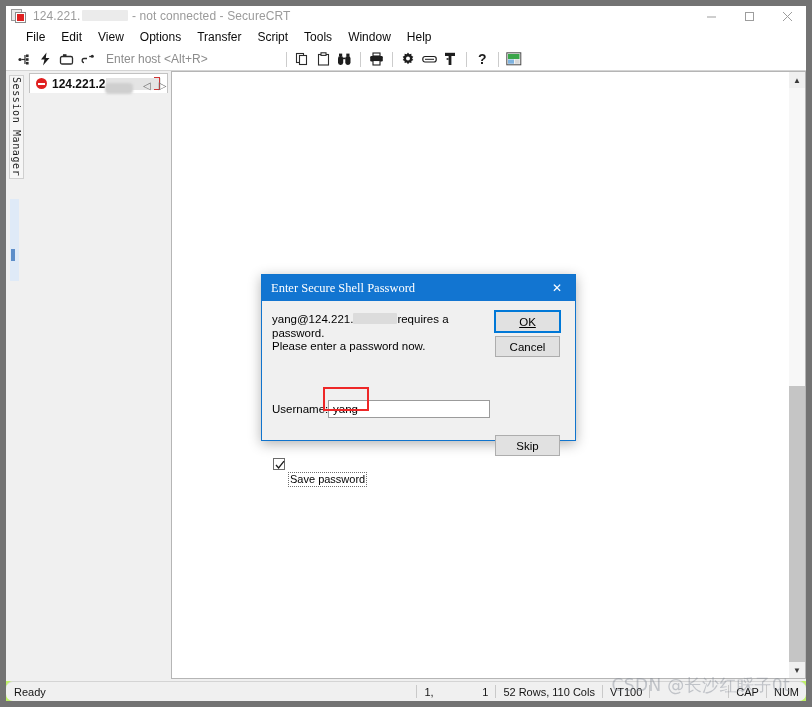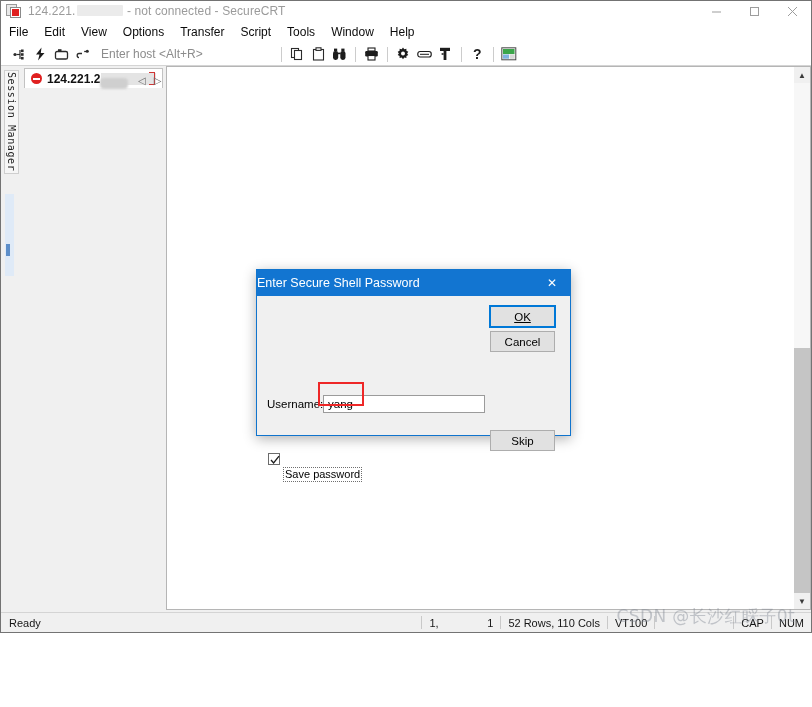--- a/index.html
+++ b/index.html
@@ -10,26 +10,26 @@
   body {
     width: 812px; height: 707px;
     font-family: "Liberation Sans", sans-serif;
     font-size: 12px;
     color: #000;
     overflow: hidden;
     position: relative;
     -webkit-font-smoothing: antialiased;
   }
   .app {
-    width: 812px; height: 633px;
+    width: 812px; height: 707px;
     position: relative;
     display: flex;
     flex-direction: column;
     background: #bef264;
-    border: 1px solid #737373;
+    border: 6px solid #737373;
     box-sizing: border-box;
   }
 
   
   .titlebar {
     height: 20px;
     background: #ffffff;
     display: flex;
     align-items: center;
     flex: 0 0 20px;
@@ -90,20 +90,21 @@
   }
   .winbtn svg { display: block; }
 
   
   .menubar {
     height: 22px;
     flex: 0 0 22px;
     background: #ffffff;
     display: flex;
     align-items: center;
+    padding-left: 12px;
     border-bottom: 0px;
   }
   .menu-item {
     padding: 2px 8px;
     font-size: 12px;
     color: #0b0b0b;
     white-space: nowrap;
     line-height: 16px;
   }
 
@@ -328,20 +329,21 @@
   .statusbar {
     height: 19px;
     flex: 0 0 19px;
     background: #f0f0f0;
     border-top: 1px solid #d4d4d4;
     display: flex;
     align-items: center;
     font-size: 11px;
     color: #151515;
     position: relative;
+    border-radius: 7px;
   }
   .sb-ready {
     padding-left: 8px;
     flex: 1 1 auto;
   }
   .sb-cell {
     border-left: 1px solid #c9c9c9;
     height: 13px;
     display: flex;
     align-items: center;
@@ -382,20 +384,22 @@
     box-sizing: border-box;
     z-index: 51;
     font-size: 12px;
   }
   .dlg-title {
     height: 26px;
     background: #1275d1;
     display: flex;
     align-items: center;
     justify-content: space-between;
+    padding-left: 9px;
+    font-family: Liberation Serif, serif;
   }
   .dlg-title-text {
     color: #ffffff;
     font-size: 12.5px;
     white-space: nowrap;
   }
   .dlg-close {
     width: 36px; height: 26px;
     display: flex; align-items: center; justify-content: center;
     color: #ffffff;
@@ -721,20 +725,24 @@
   <div class="dlg-shadow"></div>
   <div class="dialog">
 
     <div class="dlg-title">
       <span class="dlg-title-text">Enter Secure Shell Password</span>
       <span class="dlg-close">✕</span>
     </div>
 
     <div class="dlg-body">
 
+      <div class="dlg-msg">
+        <span>yang@124.221.</span><span class="msg-redact"></span><span>requires a password.</span><br>
+        <span>Please enter a password now.</span>
+      </div>
 
       <div class="field-row u">
         <span class="field-label">Username:</span>
         <span class="field-input">yang</span>
       </div>
 
       <div class="redbox"></div>
 
 
       <div class="chk-row">

